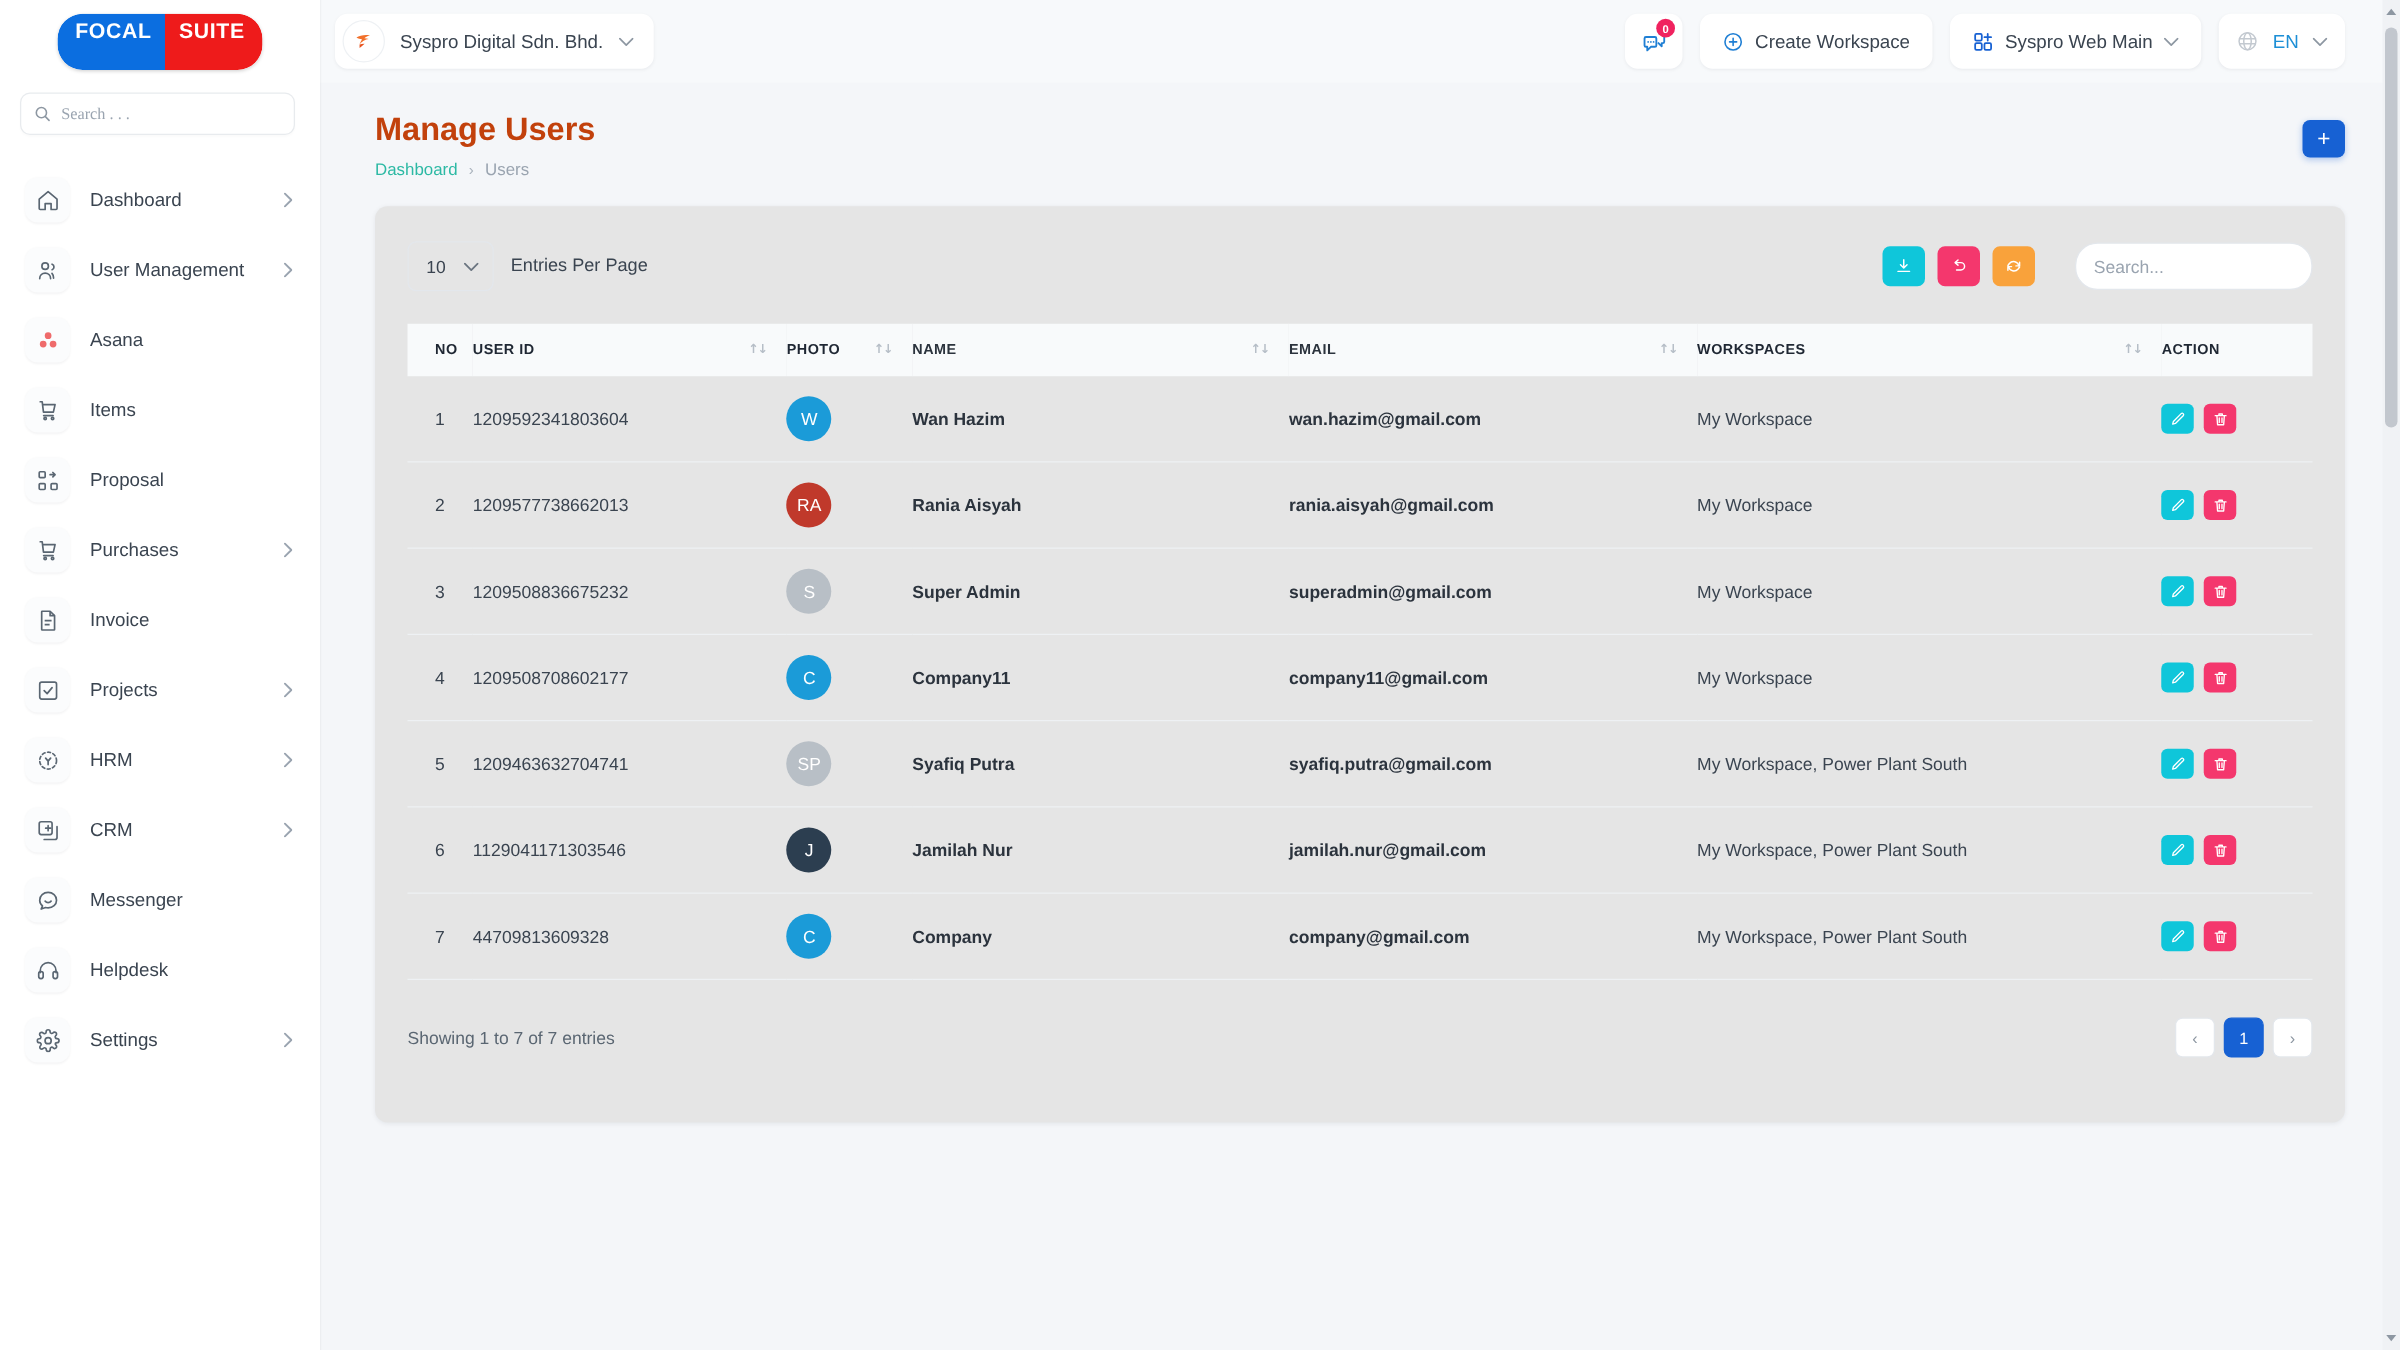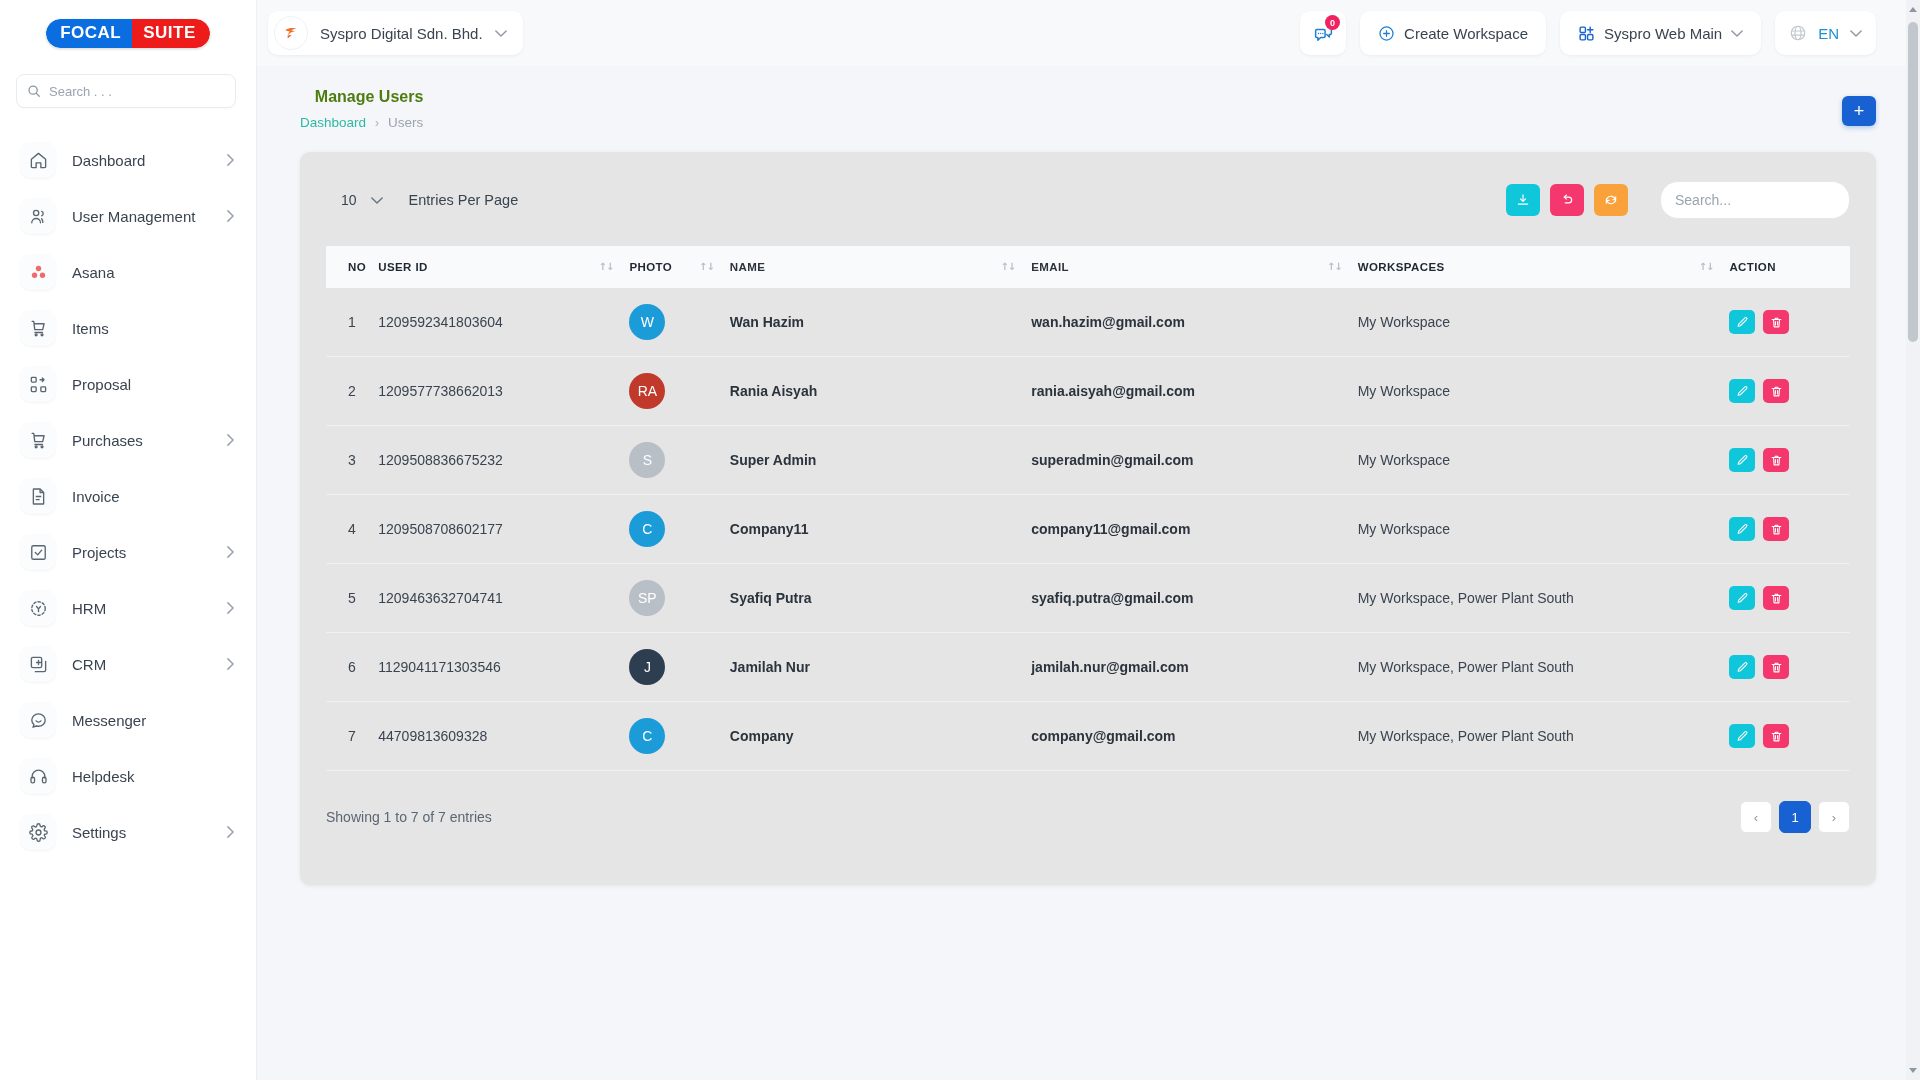--- a/index.html
+++ b/index.html
@@ -23,36 +23,36 @@
   .logo-wrap {
     height: 66px;
     display: flex; align-items: center; justify-content: center;
   }
   .logo {
     display: inline-flex; align-items: stretch;
     border-radius: 20px; overflow: hidden;
     font-weight: bold; font-size: 17px; letter-spacing: .5px;
     box-shadow: 0 1px 3px rgba(0,0,0,.18);
   }
-  .logo .lf { background: #0b6ee0; color: #fff; padding: 4px 11px 5px 14px; border-radius: 20px 0 0 20px; }
+  .logo .lf { background: #0b6ee0; color: #fff; padding: 4px 11px 21px 14px; border-radius: 20px 0 0 20px; }
   .logo .ls { background: #ee1b1b; color: #fff; padding: 4px 14px 5px 11px; border-radius: 0 20px 20px 0; }
 
   .search-box {
     margin: 8px 20px 18px 16px;
     height: 34px;
     border: 1px solid #e8ebee;
     border-radius: 8px;
     background: #fff;
     display: flex; align-items: center;
     padding: 0 10px;
     box-shadow: 0 1px 2px rgba(0,0,0,0.02);
   }
   .search-box input {
     border: 0; outline: 0; background: transparent;
-    font-family: Liberation Sans, sans-serif;
+    font-family: Liberation Serif, serif;
     font-size: 13px; color: #4c1d95; width: 100%;
     margin-left: 8px;
   }
   .search-box input::placeholder { color: #9aa4b0; }
 
   .nav { padding-top: 6px; }
   .nav-item {
     display: flex; align-items: center;
     height: 56px;
     padding: 0 22px 0 20px;
@@ -129,21 +129,21 @@
     padding: 0 18px;
     box-shadow: 0 1px 3px rgba(16,24,40,.06);
     font-size: 15px; color: #3a4450; cursor: pointer;
     white-space: nowrap;
   }
   .pill-btn.lang { padding: 0 14px; gap: 11px; }
   .lang-code { color: #1d8fd6; font-weight: 500; }
 
   
   .page-head { padding: 22px 44px 0 44px; display:flex; align-items:flex-start; }
-  .page-title { font-size: 16px; font-weight: bold; color: #4d7c0f; text-align: right; }
+  .page-title { font-size: 26px; font-weight: bold; color: #c2410c; text-align: right; }
   .crumbs { margin-top: 9px; font-size: 13.5px; display: flex; align-items: center; gap: 9px; }
   .crumb-link { color: #2cb9a4; cursor: pointer; }
   .crumb-sep { color: #aab3bd; font-size: 12px; }
   .crumb-cur { color: #9aa4b0; }
   .add-btn {
     margin-left: auto; margin-top: 8px;
     width: 34px; height: 30px; border-radius: 6px;
     background: #1761d3; color: #fff;
     display: flex; align-items: center; justify-content: center;
     font-size: 18px; line-height: 1; cursor: pointer;

